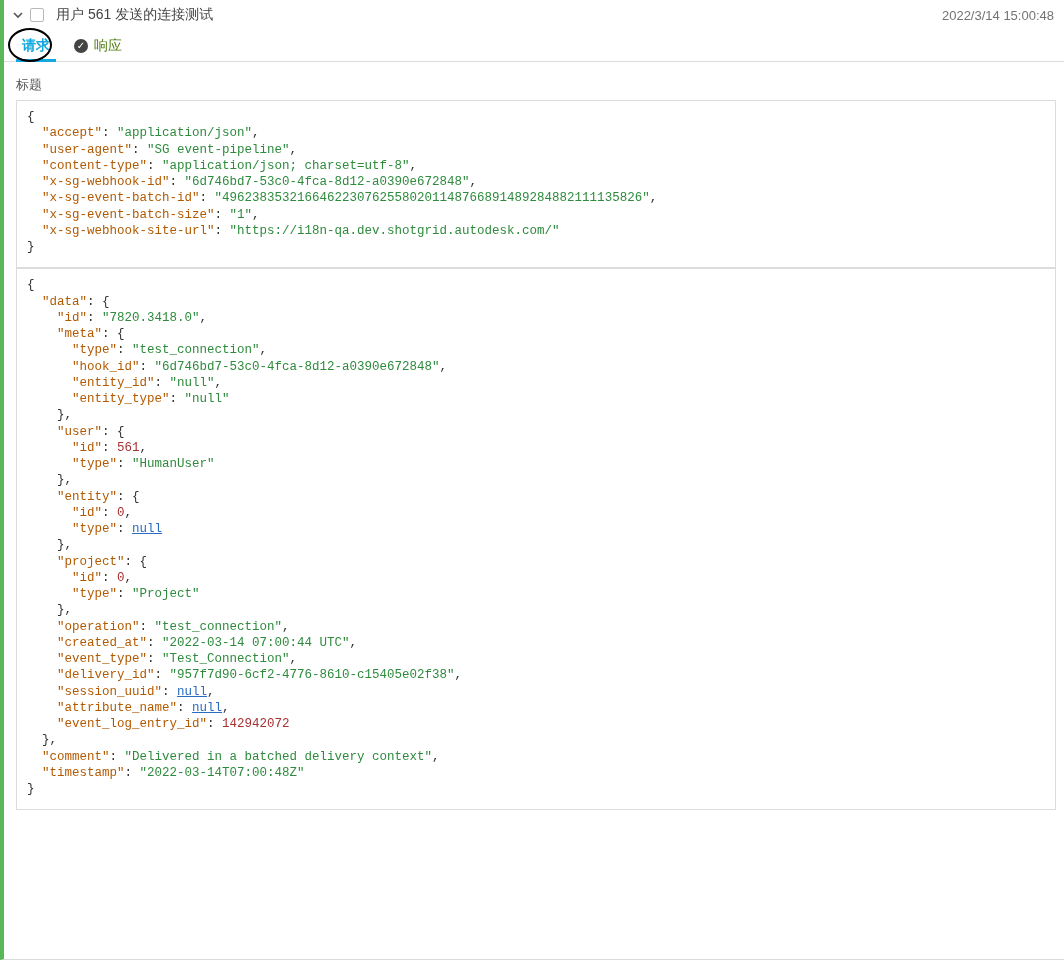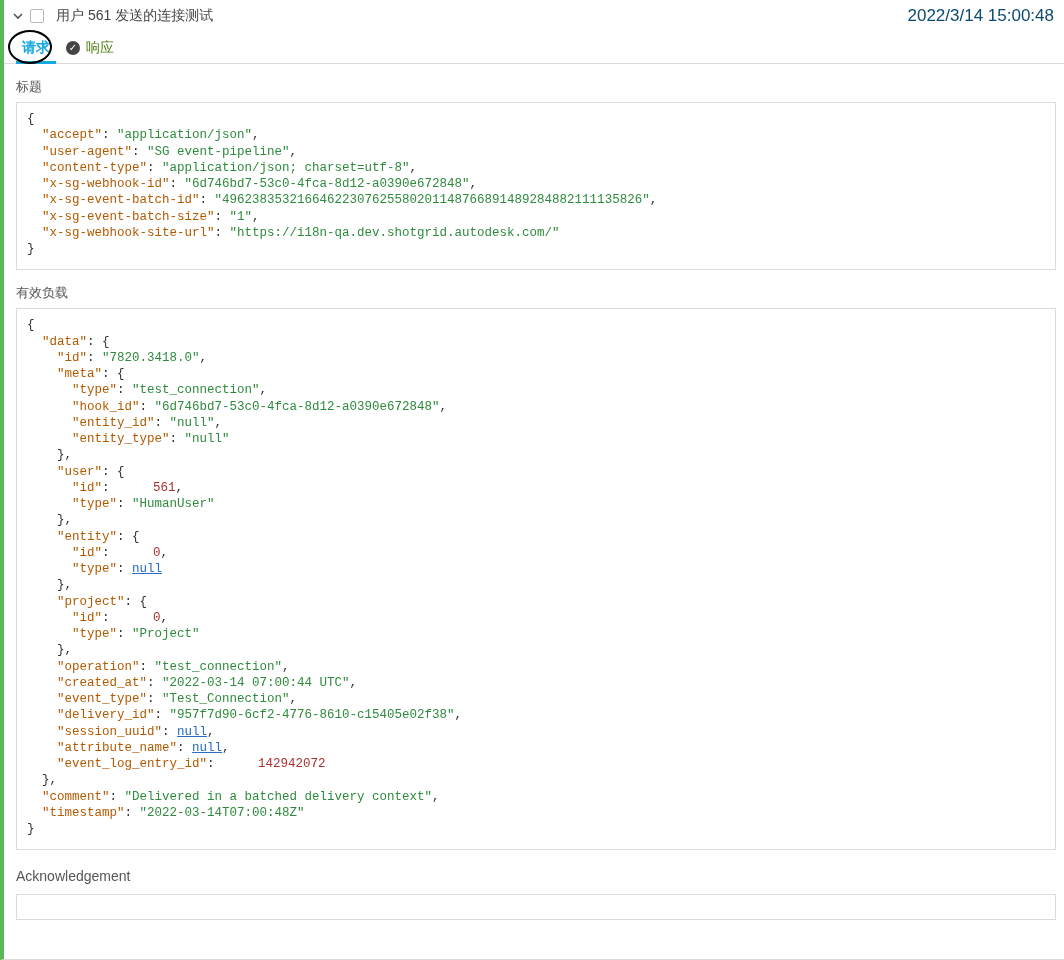--- a/index.html
+++ b/index.html
@@ -45,28 +45,28 @@
   .chev svg { display:block; }
   .chkbox {
     width: 14px; height: 14px;
     border: 1px solid #b9b9b9;
     border-radius: 2px;
     margin-right: 12px;
     background: #fff;
   }
   .title { flex: 0 0 auto; font-size: 14px; color:#444; }
   .spacer { flex: 1 1 auto; }
-  .timestamp { font-size: 17px; color: #0c4a6e; }
+  .timestamp { font-size: 13px; color: #737373; }
 
   
   .tabs {
     position: relative;
     display: flex;
     align-items: center;
-    gap: 0;
+    gap: 8px;
     padding: 0 10px;
     border-bottom: 1px solid var(--border);
     height: 32px;
   }
   .tab {
     padding: 6px 8px 6px 8px;
     font-size: 14px;
     color: #4d7c0f;
     cursor: pointer;
     position: relative;
@@ -125,21 +125,21 @@
   pre.json {
     margin: 0;
     font-family: "SimSun", "NSimSun", "Courier New", monospace;
     font-size: 12.5px;
     line-height: 1.3;
     white-space: pre;
     color: #333;
   }
   .k { color: var(--json-key); }
   .s { color: var(--json-str); }
-  .n { color: var(--json-num); margin-left: 36px; }
+  .n { color: var(--json-num); }
   .u { color: var(--json-null); text-decoration: underline; }
 
   .ack-label {
     font-size: 14px;
     color:#555;
     padding: 18px 0 10px 0;
   }
   .ack-box {
     height: 26px;
     border: 1px solid var(--border);
@@ -182,21 +182,20 @@
   <span class="k">"content-type"</span>: <span class="s">"application/json; charset=utf-8"</span>,
   <span class="k">"x-sg-webhook-id"</span>: <span class="s">"6d746bd7-53c0-4fca-8d12-a0390e672848"</span>,
   <span class="k">"x-sg-event-batch-id"</span>: <span class="s">"49623835321664622307625580201148766891489284882111135826"</span>,
   <span class="k">"x-sg-event-batch-size"</span>: <span class="s">"1"</span>,
   <span class="k">"x-sg-webhook-site-url"</span>: <span class="s">"https://i18n-qa.dev.shotgrid.autodesk.com/"</span>
 }</pre>
     </div>
   </div>
 
   <div class="section">
-    <div class="section-label">有效负载</div>
     <div class="code-card">
       <pre class="json" id="payload-pre">{
   <span class="k">"data"</span>: {
     <span class="k">"id"</span>: <span class="s">"7820.3418.0"</span>,
     <span class="k">"meta"</span>: {
       <span class="k">"type"</span>: <span class="s">"test_connection"</span>,
       <span class="k">"hook_id"</span>: <span class="s">"6d746bd7-53c0-4fca-8d12-a0390e672848"</span>,
       <span class="k">"entity_id"</span>: <span class="s">"null"</span>,
       <span class="k">"entity_type"</span>: <span class="s">"null"</span>
     },
@@ -219,18 +218,14 @@
     <span class="k">"session_uuid"</span>: <span class="u">null</span>,
     <span class="k">"attribute_name"</span>: <span class="u">null</span>,
     <span class="k">"event_log_entry_id"</span>: <span class="n">142942072</span>
   },
   <span class="k">"comment"</span>: <span class="s">"Delivered in a batched delivery context"</span>,
   <span class="k">"timestamp"</span>: <span class="s">"2022-03-14T07:00:48Z"</span>
 }</pre>
     </div>
   </div>
 
-  <div class="section">
-    <div class="ack-label">Acknowledgement</div>
-    <div class="ack-box"></div>
-  </div>
 
 </div>
 
 </body></html>

